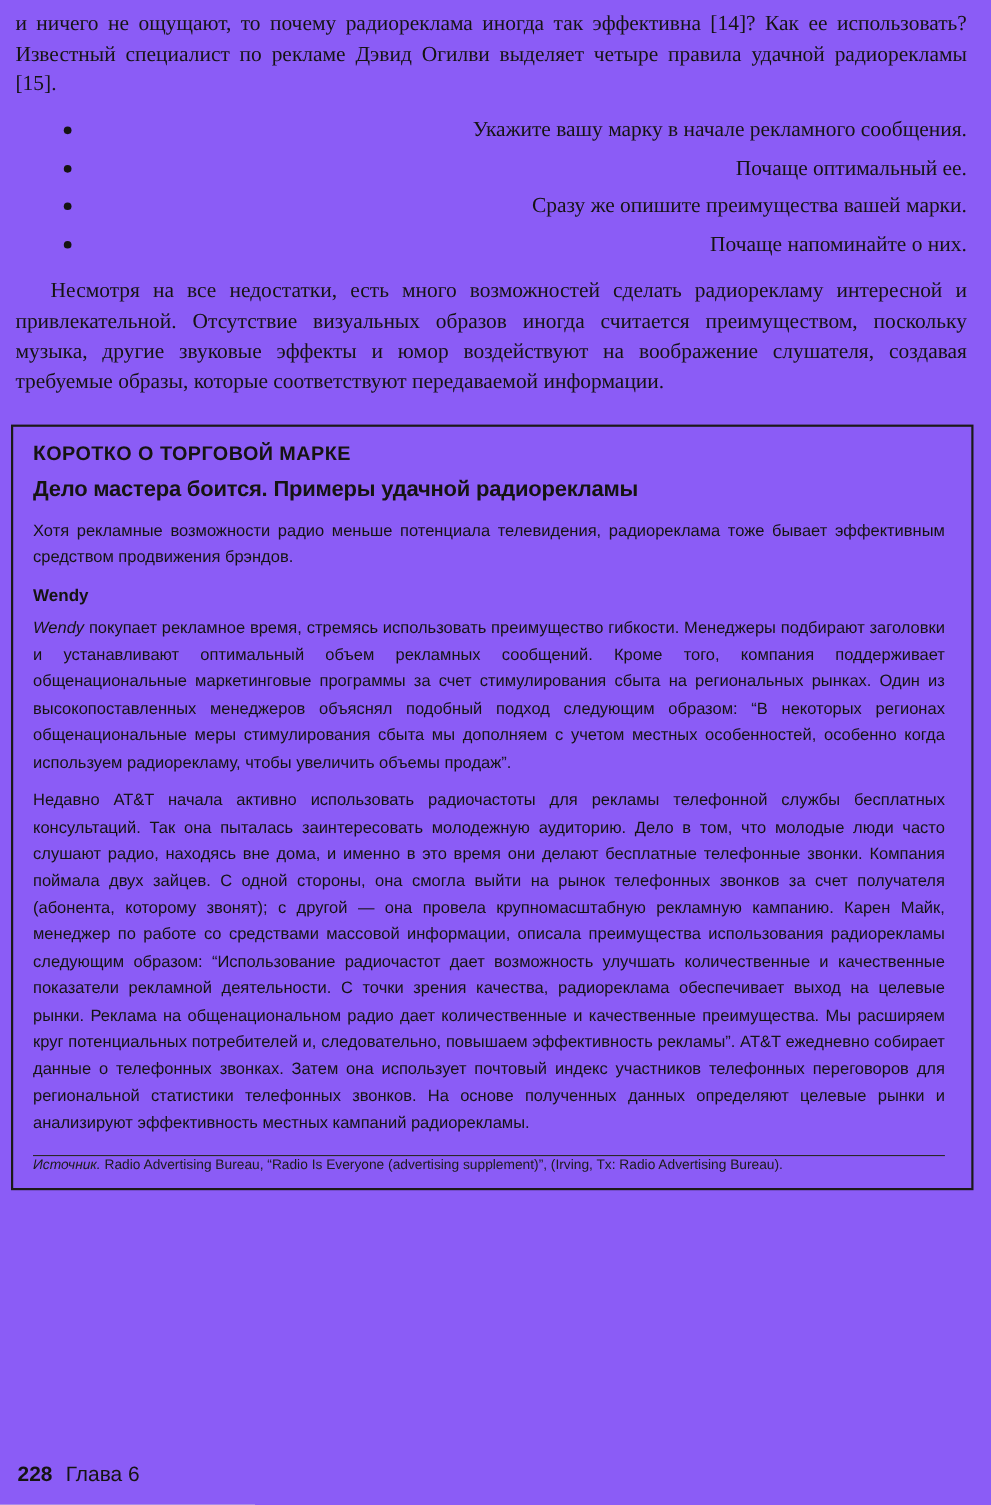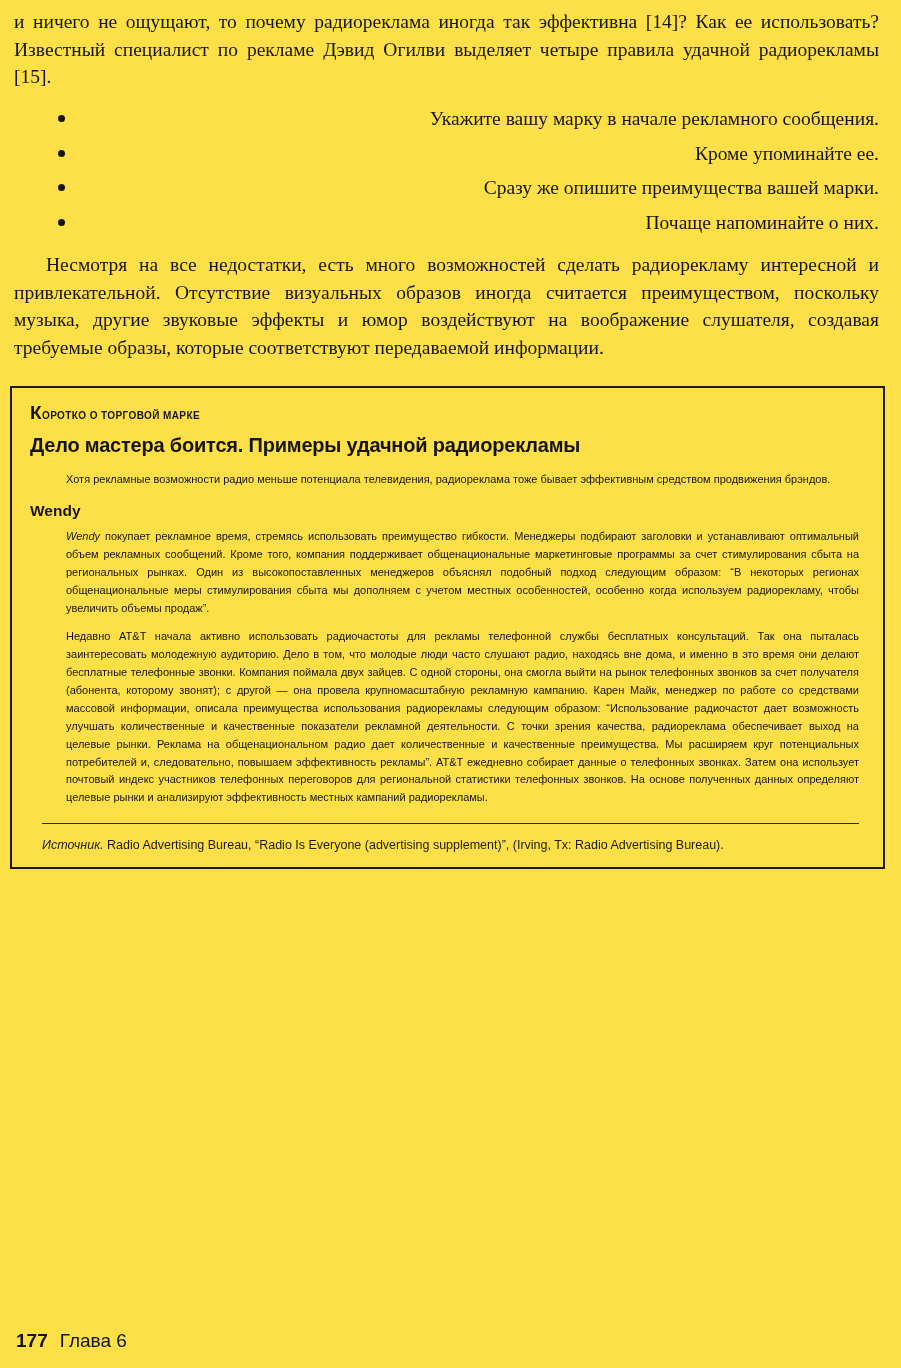--- a/index.html
+++ b/index.html
@@ -1,21 +1,21 @@
 <!DOCTYPE html>
 <html lang="ru"><head>
 <meta charset="utf-8">
 <style>
   * { margin: 0; padding: 0; box-sizing: border-box; }
   html, body { background: #d9d9d6; }
   .page {
     width: 901px;
     height: 1368px;
     margin: 0 auto;
-    background: #fde047;
+    background: #8b5cf6;
     color: #151412;
     position: relative;
     overflow: hidden;
     padding: 8px 22px 0 14px;
     font-family: "Liberation Serif", serif;
   }
   
   .main-text { font-size: 19.5px; line-height: 1.42; text-align: justify; }
   .par { margin-bottom: 2px; }
   .par-indent { text-indent: 32px; margin-top: 14px; }
@@ -42,52 +42,50 @@
   
   .brand-box {
     margin-top: 24px;
     margin-left: -4px;
     margin-right: -6px;
     border: 2px solid #1b1a18;
     padding: 14px 24px 12px 18px;
     font-family: "Liberation Sans", sans-serif;
   }
   .box-kicker {
-    font-size: 10px;
+    font-size: 18px;
     font-weight: bold;
     letter-spacing: 0.4px;
   }
   .box-kicker::first-letter { font-size: 19px; }
   .box-title {
     font-size: 20px;
     font-weight: bold;
     margin: 10px 0 14px 0;
     letter-spacing: -0.2px;
   }
   .box-par {
-    font-size: 11px;
+    font-size: 15px;
     line-height: 1.63;
     text-align: justify;
     margin-bottom: 10px;
-    margin-left: 36px;
   }
   .sec-heading {
     font-size: 15.5px;
     font-weight: bold;
     margin: 14px 0 8px 0;
   }
   .italic { font-style: italic; }
   .source-line {
     border-top: 1.5px solid #2a2927;
     margin-top: 16px;
-    padding-top: 13px;
+    padding-top: 0;
     font-size: 12.5px;
     line-height: 1.4;
     color: #1c1b19;
-    margin-left: 12px;
   }
   
   .page-footer {
     position: absolute;
     left: 16px;
     bottom: 16px;
     font-family: "Liberation Sans", sans-serif;
     font-size: 19px;
   }
   .page-number { font-weight: bold; margin-right: 12px; }
@@ -96,21 +94,21 @@
 </head>
 <body>
 
 <div class="page">
 
   <div class="main-text">
     <p class="par">и ничего не ощущают, то почему радиореклама иногда так эффективна [14]? Как ее использовать? Известный специалист по рекламе Дэвид Огилви выделяет четыре правила удачной радиорекламы [15].</p>
 
     <ul class="bullets">
       <li>Укажите вашу марку в начале рекламного сообщения.</li>
-      <li>Кроме упоминайте ее.</li>
+      <li>Почаще оптимальный ее.</li>
       <li>Сразу же опишите преимущества вашей марки.</li>
       <li>Почаще напоминайте о них.</li>
     </ul>
 
     <p class="par par-indent">Несмотря на все недостатки, есть много возможностей сделать радиорекламу интересной и привлекательной. Отсутствие визуальных образов иногда считается преимуществом, поскольку музыка, другие звуковые эффекты и юмор воздействуют на воображение слушателя, создавая требуемые образы, которые соответствуют передаваемой информации.</p>
   </div>
 
   <div class="brand-box">
     <div class="box-kicker">КОРОТКО О ТОРГОВОЙ МАРКЕ</div>
     <div class="box-title">Дело мастера боится. Примеры удачной радиорекламы</div>
@@ -122,16 +120,16 @@
     </div>
 
     <div>
       <p class="box-par">Недавно AT&amp;T начала активно использовать радиочастоты для рекламы телефонной службы бесплатных консультаций. Так она пыталась заинтересовать молодежную аудиторию. Дело в том, что молодые люди часто слушают радио, находясь вне дома, и именно в это время они делают бесплатные телефонные звонки. Компания поймала двух зайцев. С одной стороны, она смогла выйти на рынок телефонных звонков за счет получателя (абонента, которому звонят); с другой — она провела крупномасштабную рекламную кампанию. Карен Майк, менеджер по работе со средствами массовой информации, описала преимущества использования радиорекламы следующим образом: “Использование радиочастот дает возможность улучшать количественные и качественные показатели рекламной деятельности. С точки зрения качества, радиореклама обеспечивает выход на целевые рынки. Реклама на общенациональном радио дает количественные и качественные преимущества. Мы расширяем круг потенциальных потребителей и, следовательно, повышаем эффективность рекламы”. AT&amp;T ежедневно собирает данные о телефонных звонках. Затем она использует почтовый индекс участников телефонных переговоров для региональной статистики телефонных звонков. На основе полученных данных определяют целевые рынки и анализируют эффективность местных кампаний радиорекламы.</p>
     </div>
 
     <div class="source-line"><span class="italic">Источник.</span> <span>Radio Advertising Bureau, “Radio Is Everyone (advertising supplement)”, (Irving, Tx: Radio Advertising Bureau).</span></div>
   </div>
 
   <div class="page-footer">
-    <span class="page-number">177</span><span class="chapter-label">Глава 6</span>
+    <span class="page-number">228</span><span class="chapter-label">Глава 6</span>
   </div>
 
 </div>
 
 </body></html>

